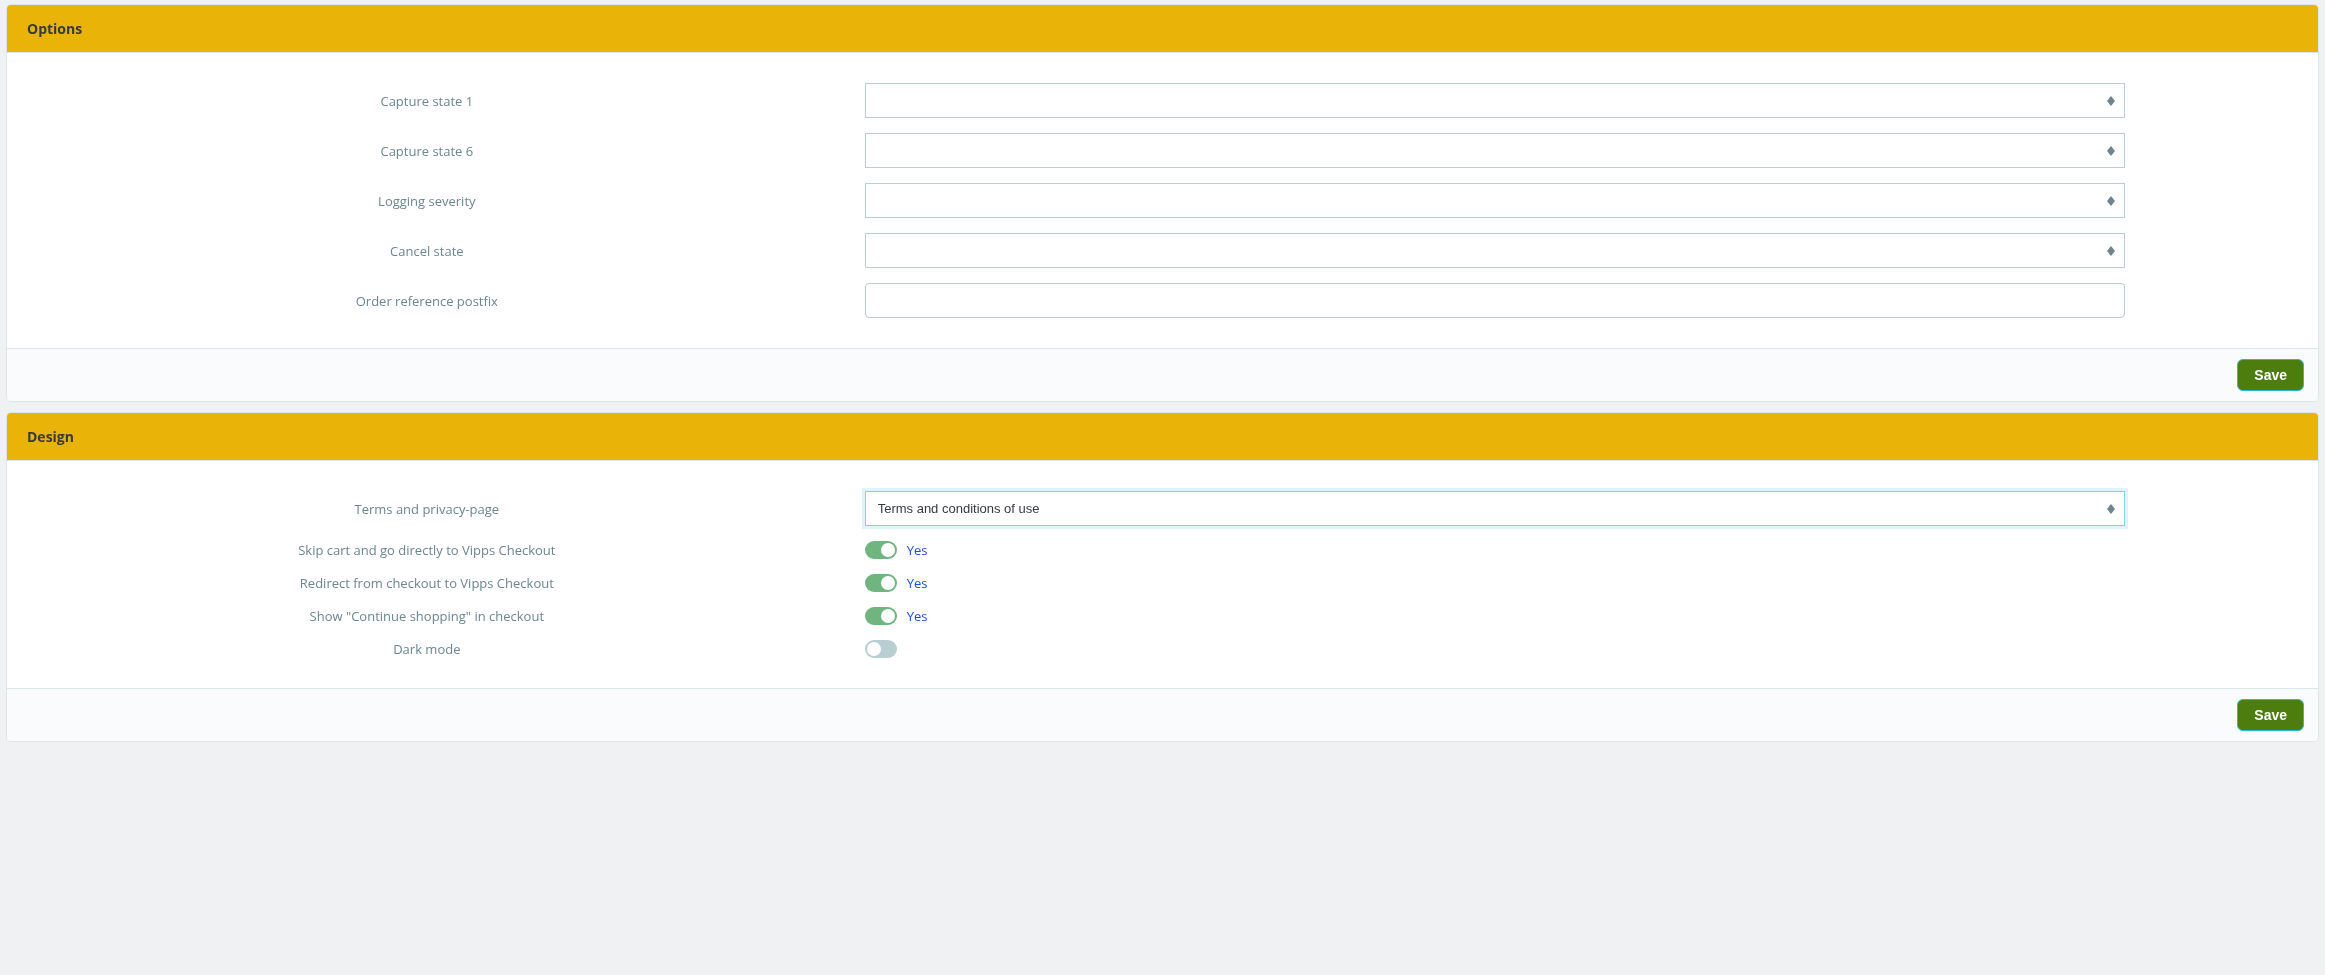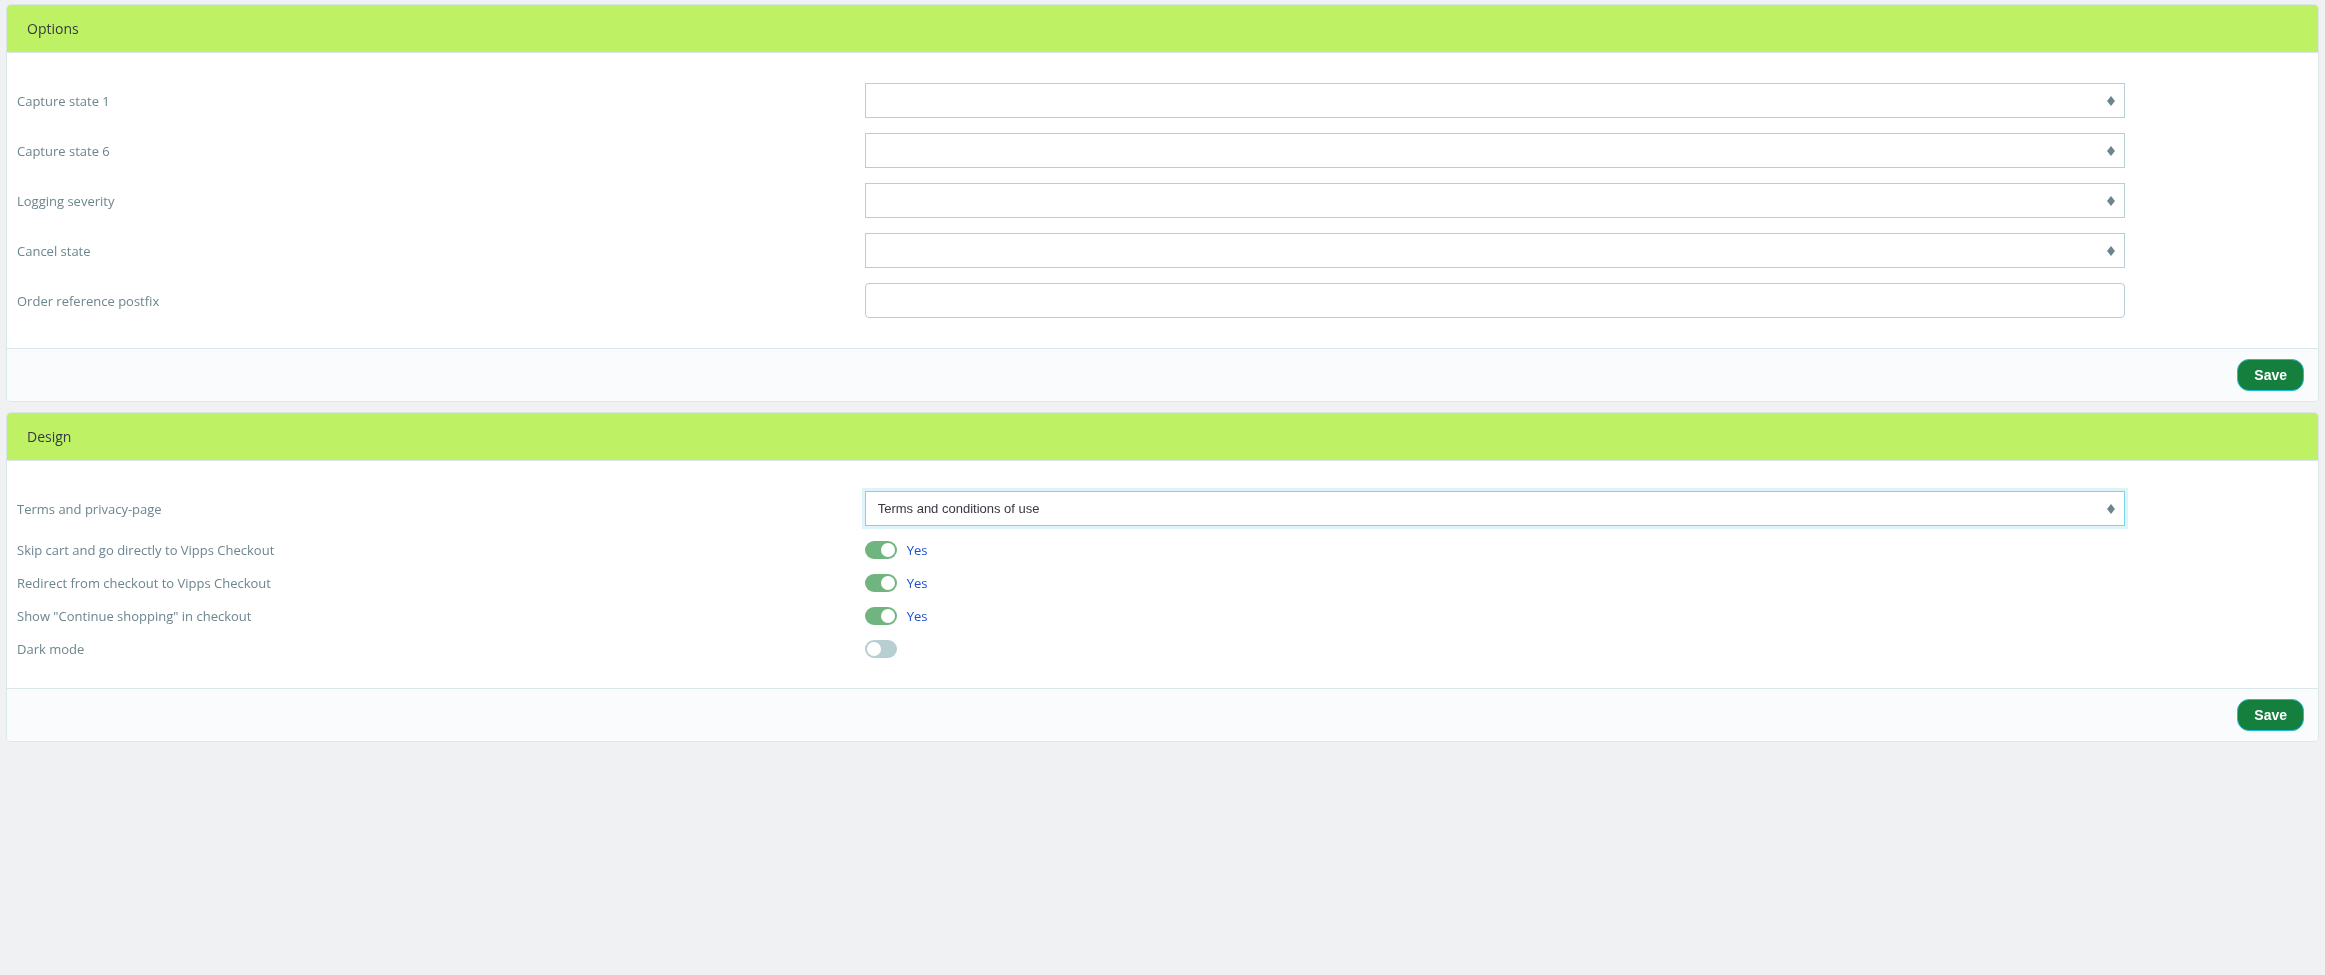--- a/index.html
+++ b/index.html
@@ -13,58 +13,58 @@
   }
   .page { padding: 4px 6px; }
   .card {
     background: #fff;
     border: 1px solid #dbe6e9;
     border-radius: 5px;
     margin-bottom: 10px;
     overflow: hidden;
   }
   .card-header {
-    background: #bef264;
+    background: #eab308;
     border-bottom: 1px solid #dbe6e9;
     padding: 14px 20px;
-    font-weight: 400;
+    font-weight: 700;
     color: #363a41;
     font-size: 14px;
   }
   .card-body {
     padding: 30px 10px 30px 10px;
   }
   .card-footer {
     background: #fafbfc;
     border-top: 1px solid #dbe6e9;
     padding: 10px 14px;
     text-align: right;
   }
   .btn-save {
-    background: #15803d;
+    background: #4d7c0f;
     color: #fff;
     border: 1px solid #25b9d7;
-    border-radius: 12px;
+    border-radius: 6px;
     padding: 7px 16px;
     font-size: 14px;
     font-weight: 600;
     cursor: pointer;
   }
 
   .form-row {
     display: flex;
     align-items: center;
     margin-bottom: 15px;
   }
   .form-row:last-child { margin-bottom: 0; }
 
   .form-label {
     flex: 0 0 37%;
     max-width: 37%;
-    text-align: left;
+    text-align: center;
     padding-right: 28px;
     color: #6c868e;
     font-size: 13px;
   }
   .form-control-wrap {
     flex: 0 0 55%;
     max-width: 55%;
     display: flex;
     align-items: center;
   }

